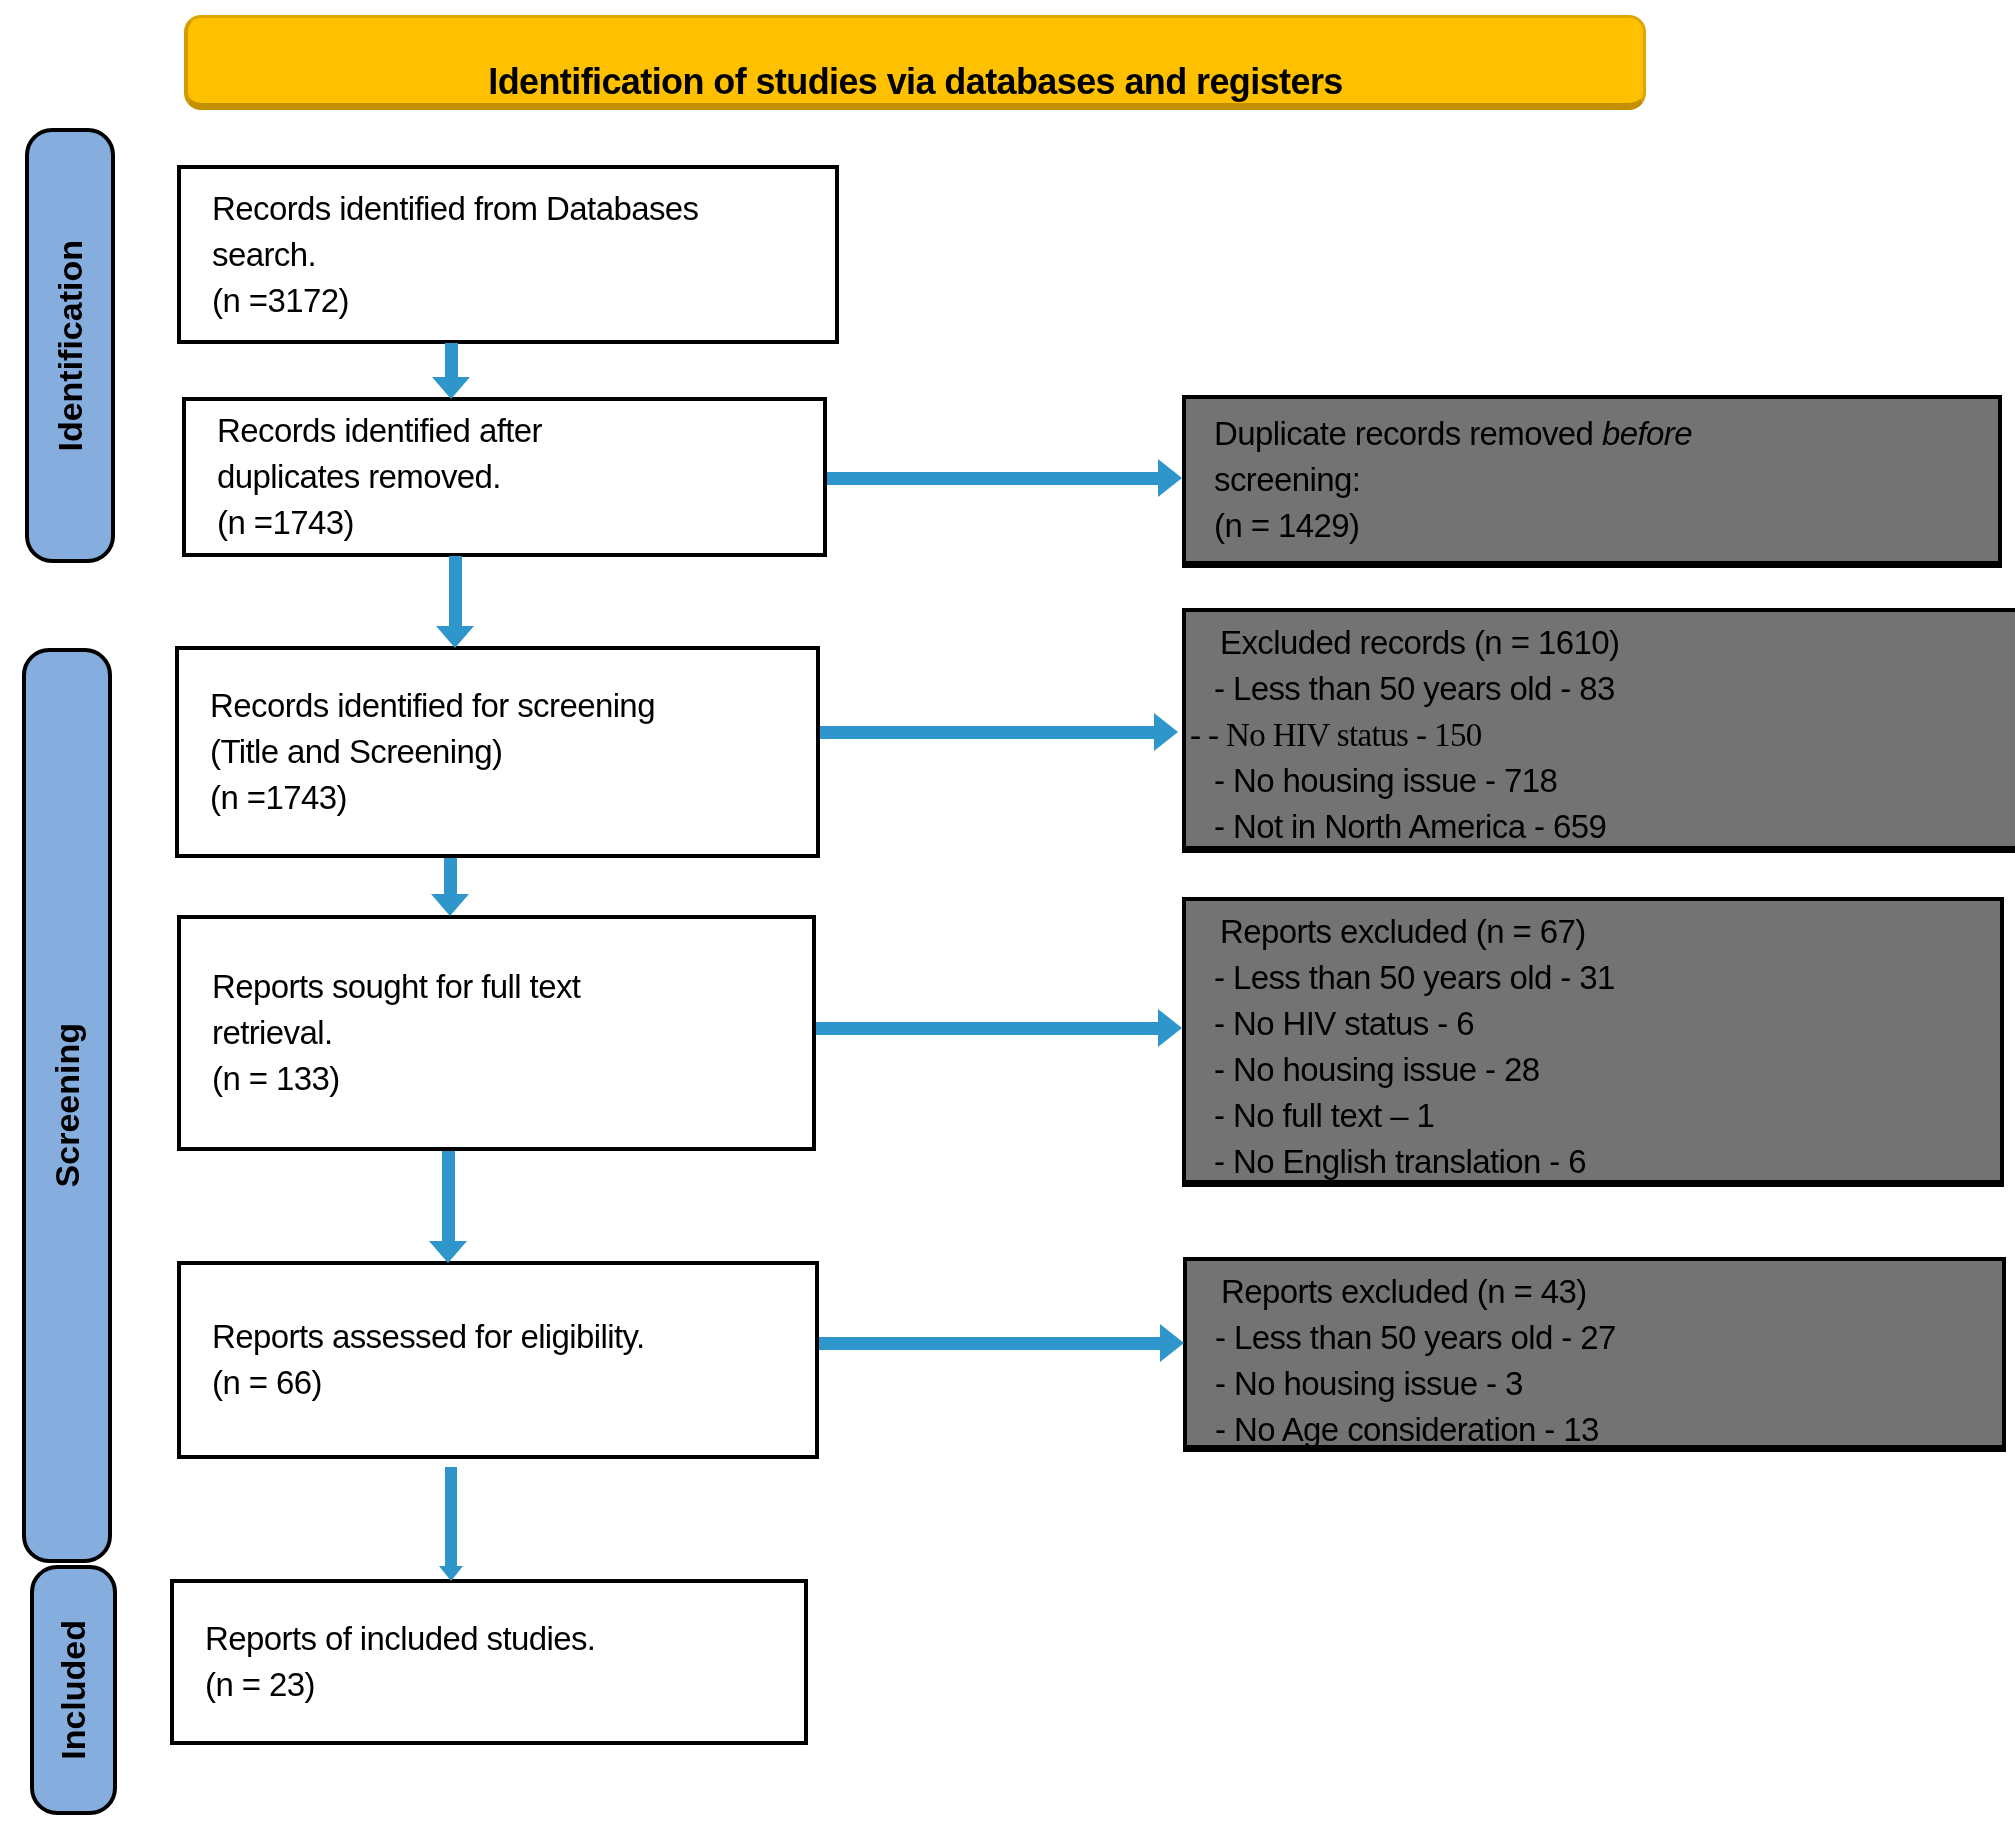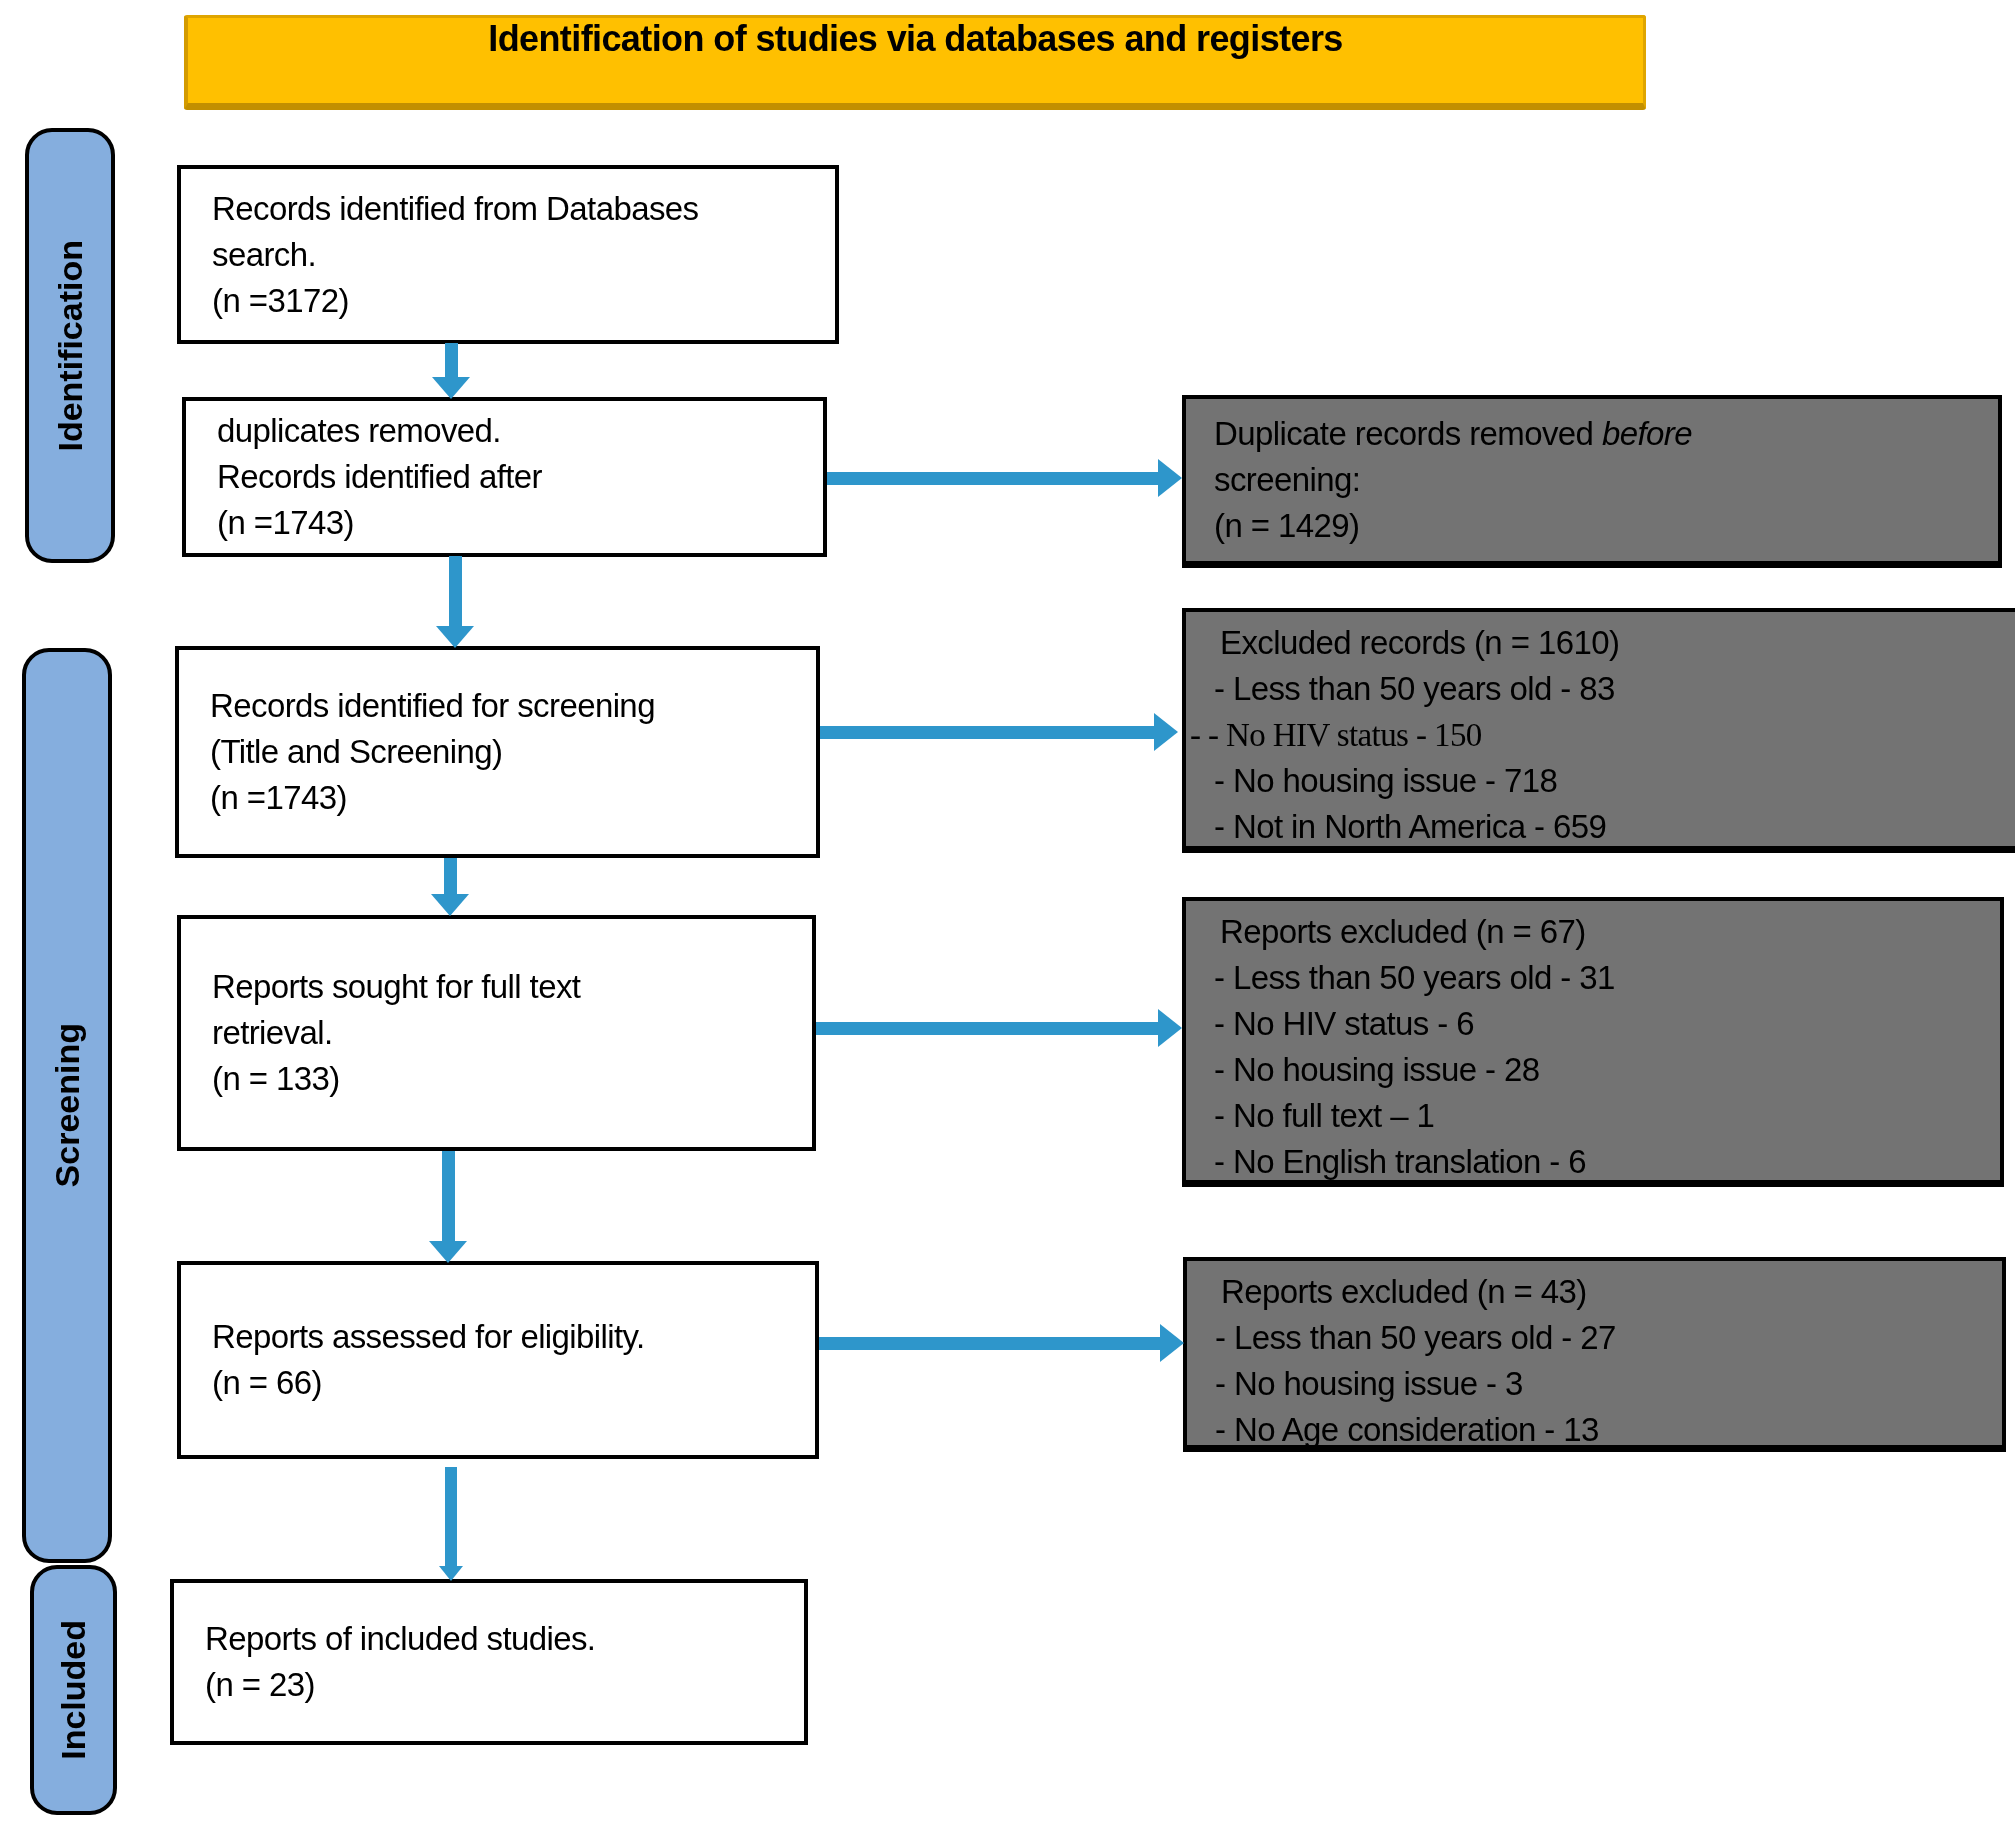--- a/index.html
+++ b/index.html
@@ -11,22 +11,22 @@
     color:#000;
     overflow:hidden;
   }
   
   .banner{
     position:absolute;left:184px;top:15.4px;width:1462px;height:95px;
     background:#FFC000;
     border:3px solid #DFA500;
     border-bottom:7.7px solid #C28F00;
     border-left:4.7px solid #D49B00;
-    border-radius:3px;
-    display:flex;align-items:flex-start;justify-content:center;
+    border-radius:17px;
+    display:flex;align-items:flex-end;justify-content:center;
     font-weight:bold;font-size:36px;letter-spacing:-0.6px;
     box-sizing:border-box;
   }
   
   .vtab{
     position:absolute;
     background:#85AEDE;
     border:4.1px solid #000;
     border-radius:27px;
     display:flex;align-items:center;justify-content:center;
@@ -95,22 +95,22 @@
     <span>Included</span>
   </div>
 
   <div class="flowbox" style="left:177px;top:165px;width:662px;height:179px;">
     <div>Records identified from Databases</div>
     <div>search.</div>
     <div>(n =3172)</div>
   </div>
 
   <div class="flowbox" style="left:182px;top:397px;width:645px;height:160px;">
+    <div>Records identified after</div>
     <div>duplicates removed.</div>
-    <div>Records identified after</div>
     <div>(n =1743)</div>
   </div>
 
   <div class="flowbox" style="left:175px;top:646px;width:645px;height:212px;">
     <div>Records identified for screening</div>
     <div>(Title and Screening)</div>
     <div>(n =1743)</div>
   </div>
 
   <div class="flowbox" style="left:177px;top:915px;width:639px;height:236px;">

